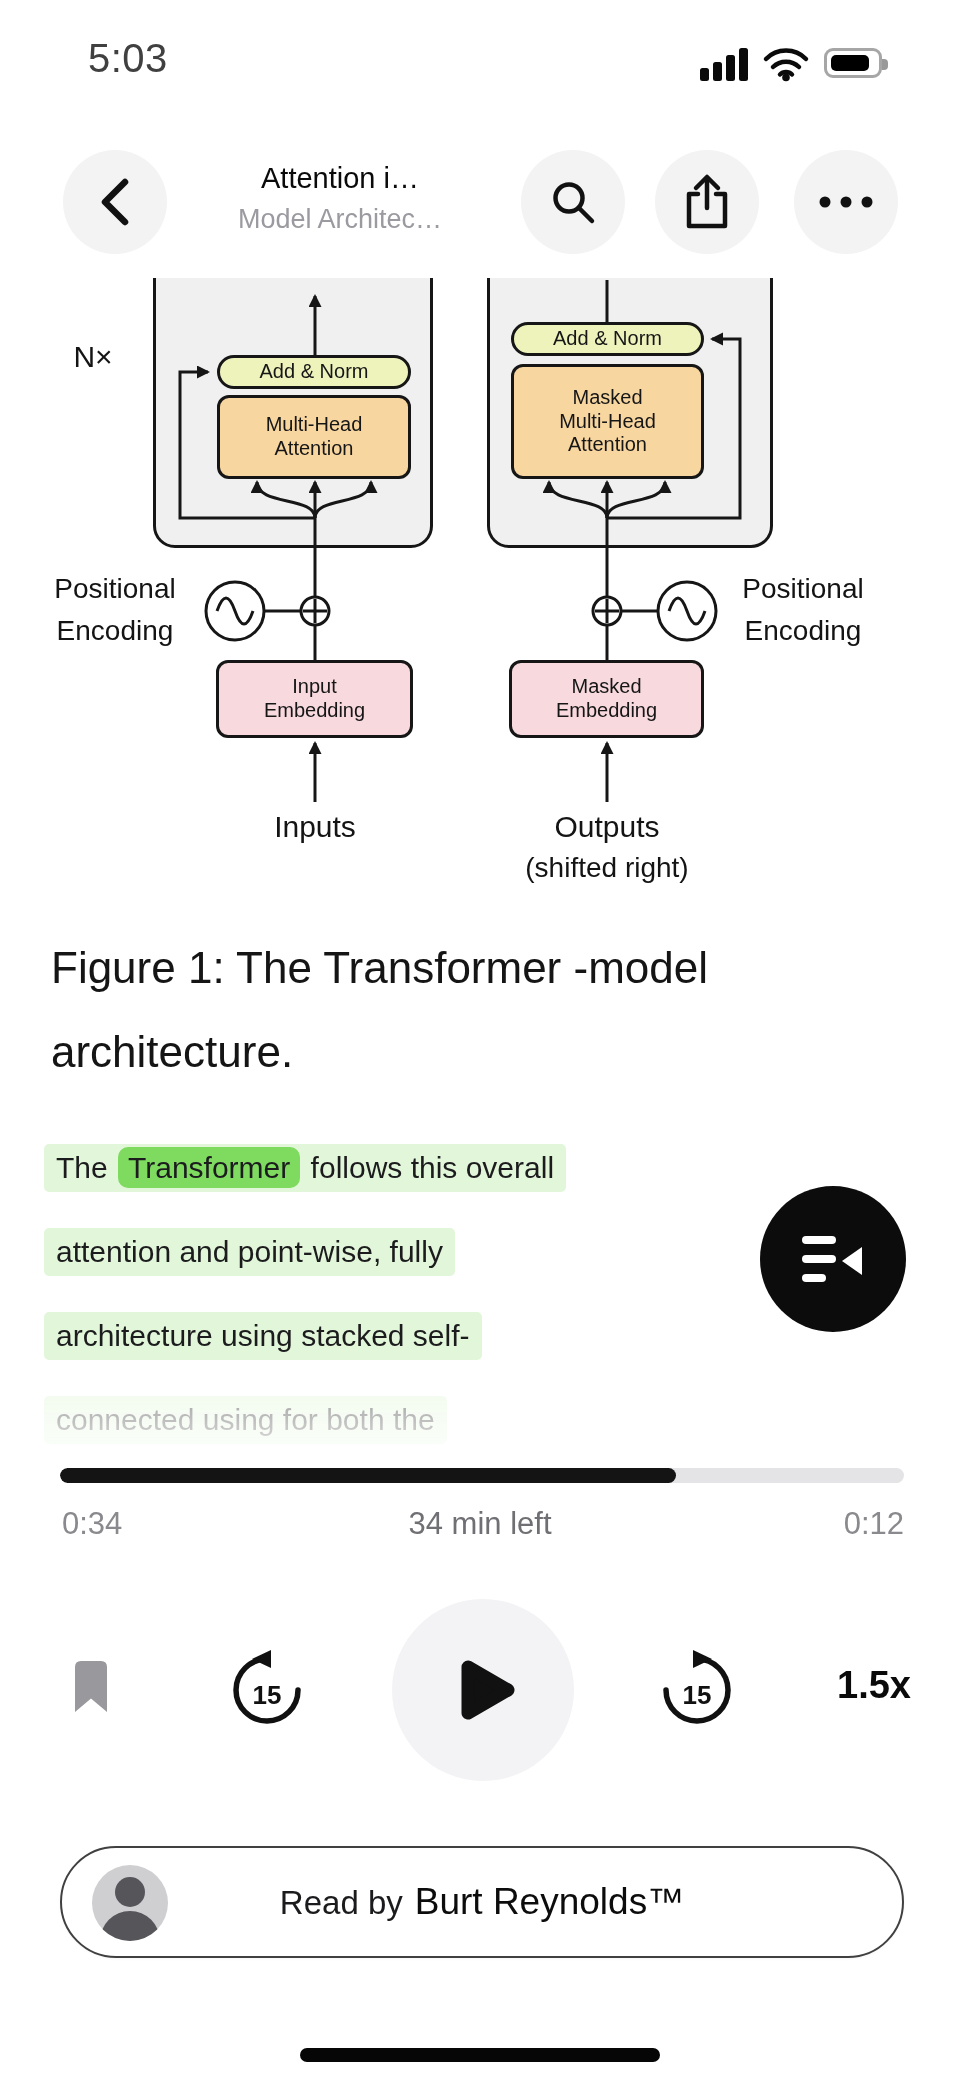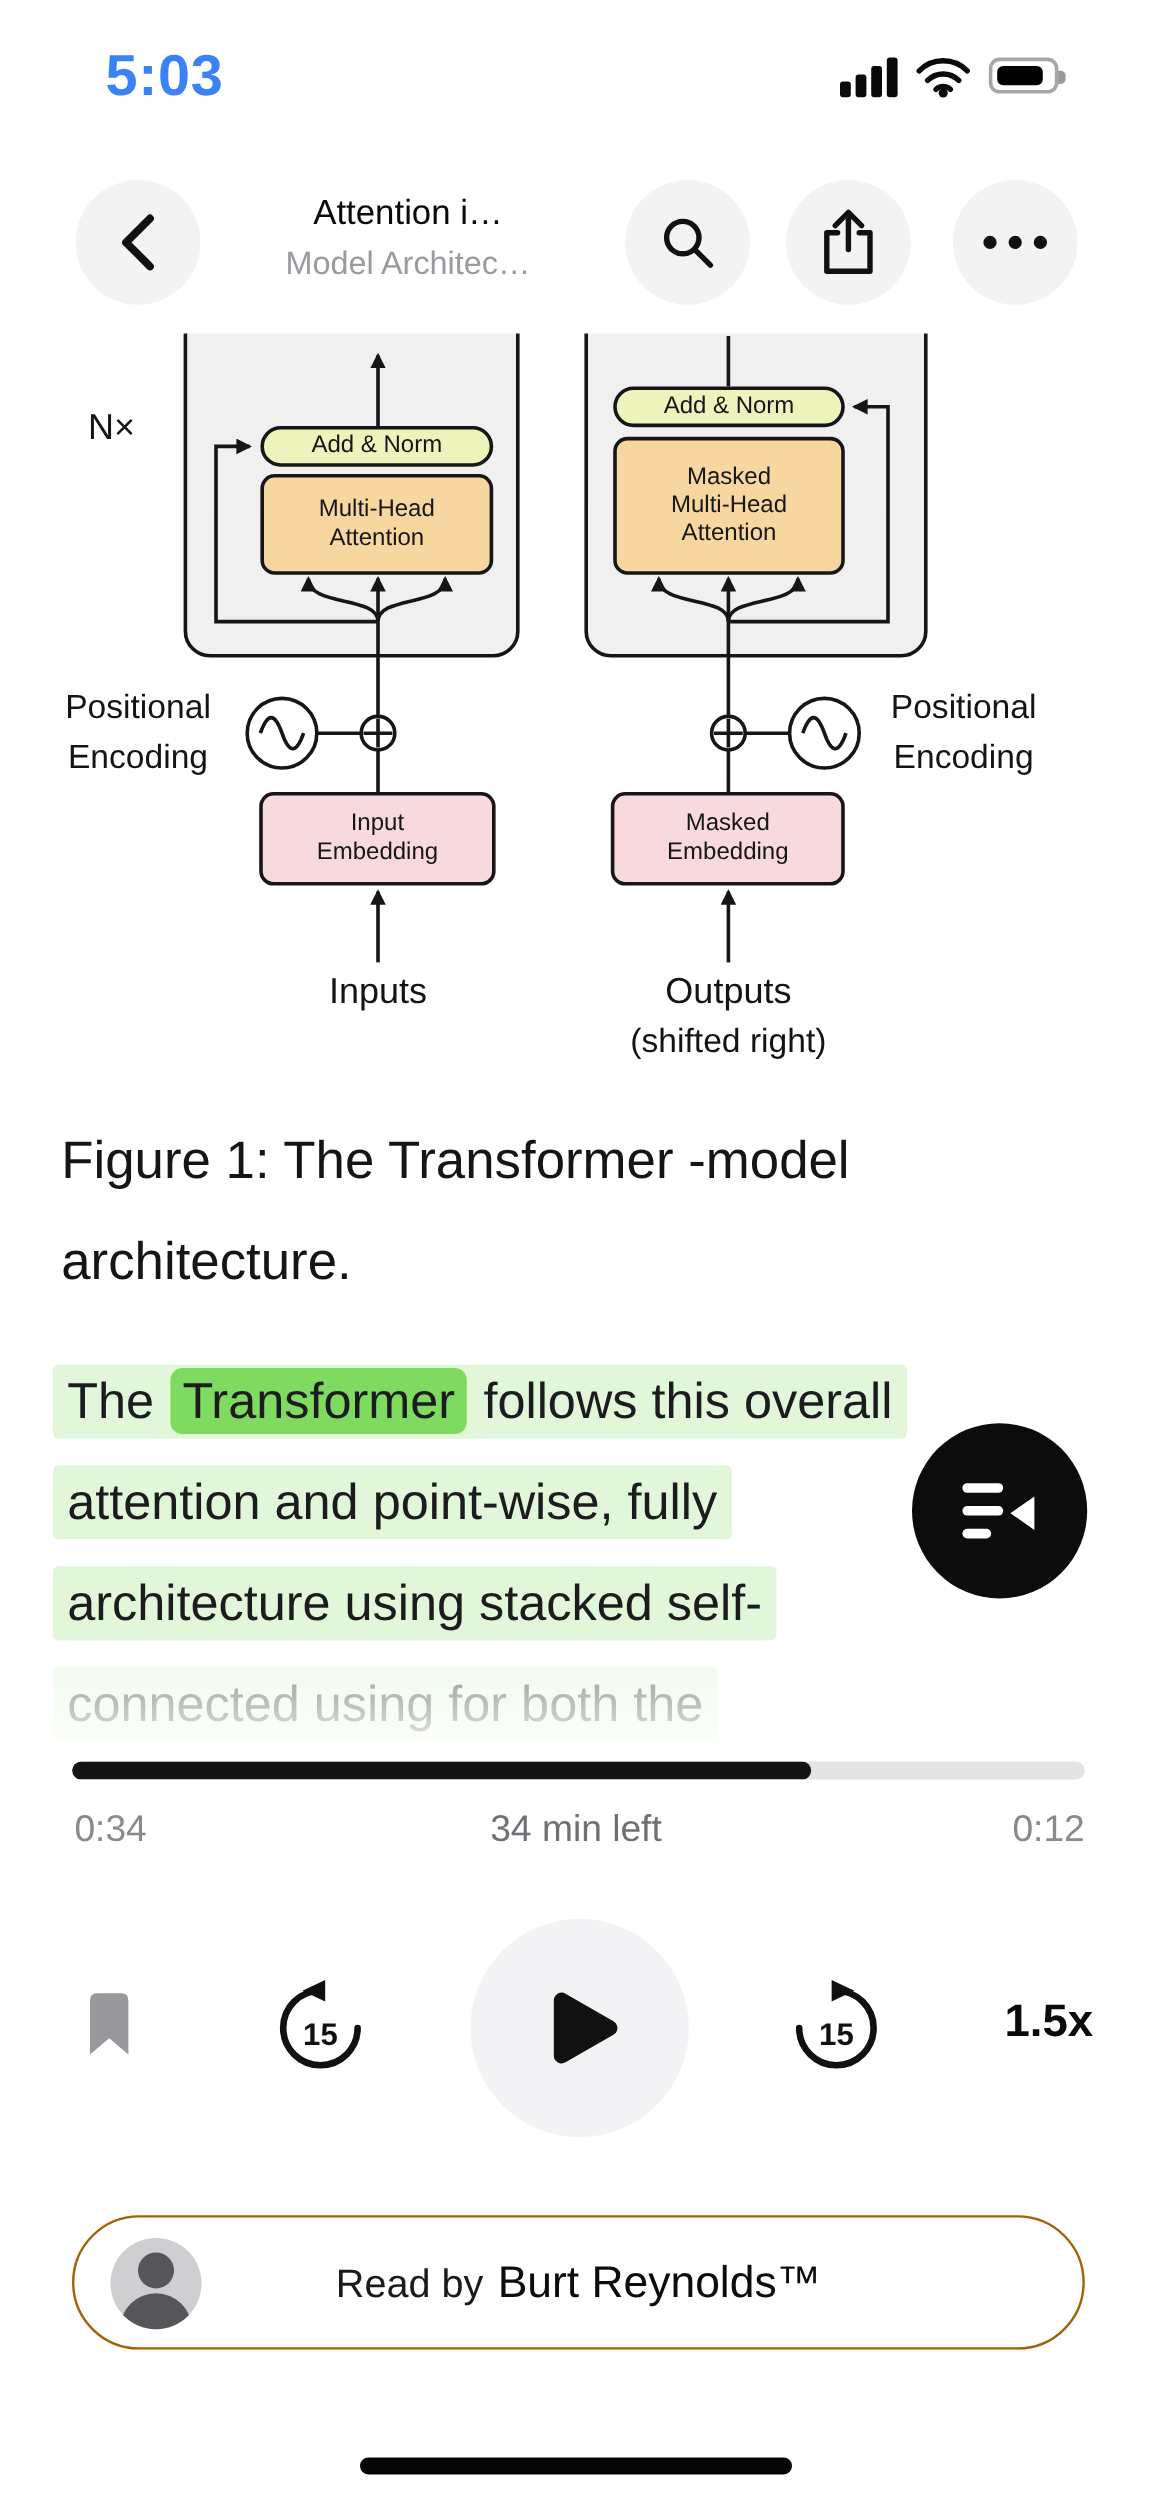--- a/index.html
+++ b/index.html
@@ -2,21 +2,21 @@
 <html><head>
 <meta charset="utf-8">
 <style>
   *{margin:0;padding:0;box-sizing:border-box}
   html,body{background:#fff}
   body{width:960px;height:2079px;position:relative;overflow:hidden;
        font-family:"Liberation Sans",sans-serif;color:#111}
   .abs{position:absolute}
 
   
-  .status-time{left:88px;top:36px;font-size:48px;font-weight:700;letter-spacing:.5px;color:#3b82f6}
+  .status-time{left:88px;top:36px;font-size:40px;font-weight:400;letter-spacing:.5px;color:#404040}
   .signal-icon{left:700px;top:46px}
   .wifi-icon{left:762px;top:46px}
   .battery-icon{left:824px;top:48px;width:58px;height:30px;border:3px solid rgba(0,0,0,.35);border-radius:9px}
   .battery-fill{position:absolute;left:4px;top:4px;width:38px;height:16px;background:#000;border-radius:5px}
   .battery-nub{position:absolute;right:-9px;top:8px;width:6px;height:11px;background:rgba(0,0,0,.4);border-radius:0 4px 4px 0}
 
   
   .circle-btn{width:104px;height:104px;border-radius:52px;background:#f3f3f4;
               display:flex;align-items:center;justify-content:center}
   .back-btn{left:63px;top:150px}
@@ -52,21 +52,21 @@
   .inputs-lbl{left:245px;top:532px;width:140px;font-size:30px}
   .outputs-lbl{left:537px;top:532px;width:140px;font-size:30px}
   .shifted-lbl{left:497px;top:574px;width:220px;font-size:28px}
 
   
   .caption{left:51px;top:926px;font-size:44px;line-height:84px;color:#151515}
 
   
   .para{left:44px;top:1126px;width:880px}
   .p-line{height:84px;display:flex;align-items:center}
-  .hl{background:#e2f7d9;padding:7px 12px;border-radius:5px;font-size:42px;color:#1c1c1e;white-space:pre}
+  .hl{background:#e2f7d9;padding:7px 12px;border-radius:5px;font-size:30px;color:#1c1c1e;white-space:pre}
   .word{background:#7edb60;padding:4px 10px;border-radius:10px;margin:0 2px}
   .faded{opacity:.42;
          -webkit-mask-image:linear-gradient(180deg,#000 15%,rgba(0,0,0,.2) 100%);
          mask-image:linear-gradient(180deg,#000 15%,rgba(0,0,0,.2) 100%)}
 
   
   .queue-btn{left:760px;top:1186px;width:146px;height:146px;border-radius:50%;background:#0c0c0c;
              display:flex;align-items:center;justify-content:center;z-index:6}
 
   
@@ -81,21 +81,21 @@
   .skip{width:82px;height:82px}
   .skip-back{left:226px;top:1649px}
   .skip-fwd{left:656px;top:1649px}
   .skip .num{position:absolute;left:0;top:31px;width:100%;text-align:center;font-size:26px;font-weight:700;color:#111}
   .play-btn{left:392px;top:1599px;width:182px;height:182px;border-radius:50%;background:#f3f3f5;
             display:flex;align-items:center;justify-content:center}
   .play-btn svg{margin-left:10px}
   .speed-btn{left:818px;top:1664px;width:112px;text-align:center;font-size:38px;font-weight:700;color:#0a0a0a}
 
   
-  .voice-pill{left:60px;top:1846px;width:844px;height:112px;border:2px solid #a16207;border-radius:56px;
+  .voice-pill{left:60px;top:1846px;width:844px;height:112px;border:2px solid #404040;border-radius:56px;
               background:#fff;box-shadow:0 1px 3px rgba(0,0,0,.04)}
   .narr-avatar{position:absolute;left:30px;top:17px;width:76px;height:76px;border-radius:50%;
                background:#cfcfd2;overflow:hidden}
   .narr-avatar .head{position:absolute;left:23px;top:12px;width:30px;height:30px;border-radius:50%;background:#55555a}
   .narr-avatar .torso{position:absolute;left:8px;top:46px;width:60px;height:42px;border-radius:30px 30px 0 0;background:#55555a}
   .voice-text{position:absolute;left:50%;top:50%;transform:translate(-50%,-50%);
               white-space:nowrap;display:flex;align-items:baseline}
   .read-by{font-size:33px;color:#1b1b1d}
   .narrator{font-size:37px;font-weight:400;margin-left:12px;color:#0c0c0c}
 

